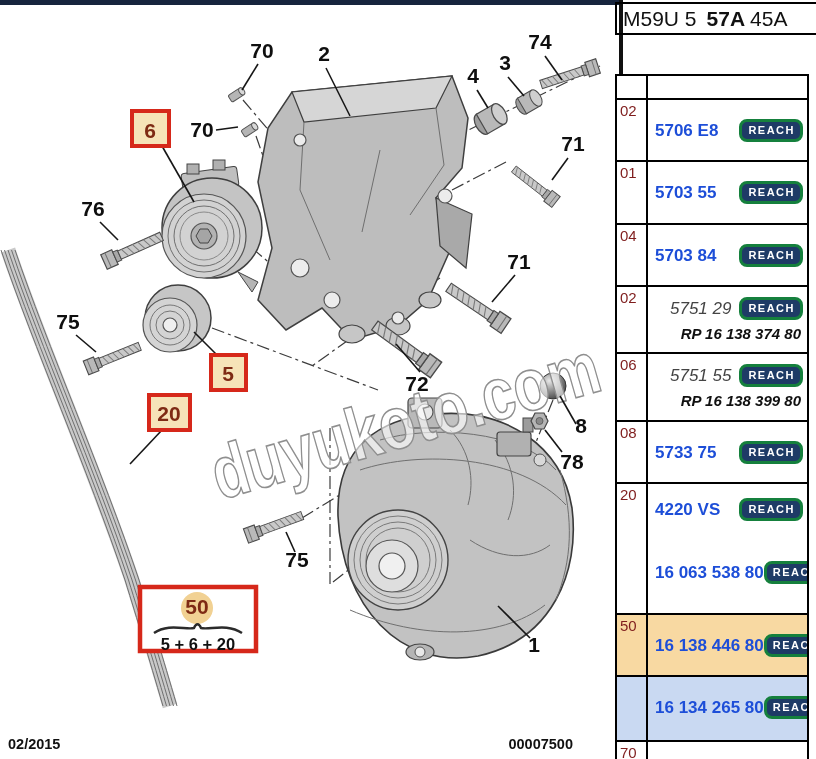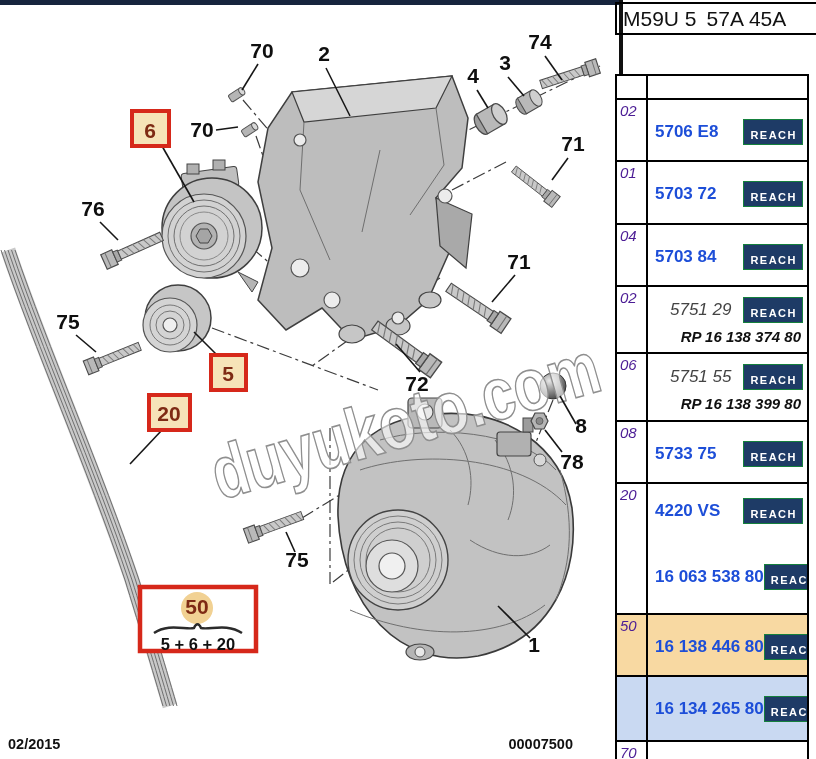--- a/index.html
+++ b/index.html
@@ -12,34 +12,34 @@
   .separator{position:absolute;left:619px;top:0;width:4px;height:759px;background:#101010;}
   .diagram-wrap{position:absolute;left:0;top:0;width:620px;height:759px;}
 
   
   .rp{position:absolute;left:612px;top:0;width:192px;height:759px;}
   .hdr-box{
     position:absolute;left:3px;top:2px;width:210px;height:29px;
     border:2px solid #000;display:flex;align-items:center;
     padding-left:6px;font-size:21px;color:#111;white-space:nowrap;
   }
-  .hdr-box .b{font-weight:normal;margin:0 5px;}
+  .hdr-box .b{font-weight:bold;margin:0 5px;}
   .hdr-box .sp{margin-right:5px;}
   .tbl{position:absolute;left:3px;top:74px;width:190px;border:2px solid #000;border-bottom:none;background:#fff;}
   .row{display:flex;border-bottom:2px solid #000;}
-  .ref{width:26px;min-width:26px;border-right:2px solid #000;font-size:15px;color:#4c1d95;padding:2px 0 0 3px;font-style:italic;}
+  .ref{width:26px;min-width:26px;border-right:2px solid #000;font-size:15px;color:#7f1d1d;padding:2px 0 0 3px;}
   .content{flex:1;position:relative;overflow:hidden;}
   .pline{display:flex;justify-content:space-between;align-items:center;padding:0 4px 0 7px;}
   .pnum{font-size:17px;font-weight:bold;color:#1d4ed8;white-space:nowrap;}
   .pnum.it{font-style:italic;font-weight:normal;color:#444;margin-left:15px;}
   .note{font-size:15px;font-weight:bold;font-style:italic;color:#101010;text-align:right;padding:5px 6px 0 0;white-space:nowrap;}
   .reach{
-    display:inline-block;background:#1e3b66;color:#fff;border:1px solid #15803d;
-    font-size:11px;font-weight:bold;letter-spacing:1.5px;padding:10px 5px 3px 6px;
-    border-radius:0;line-height:1;cursor:pointer;
+    display:inline-block;background:#1e3b66;color:#fff;border:3px solid #15803d;
+    font-size:11px;font-weight:bold;letter-spacing:1.5px;padding:3px 5px 3px 6px;
+    border-radius:8px;line-height:1;cursor:pointer;
   }
   .h-hdr{height:22px;}
   .r60{height:60px;} .r61{height:61px;} .r65{height:65px;} .r66{height:66px;}
   .r129{height:129px;} .r63{height:63px;} .r30{height:30px;border-bottom:none;}
   .mt19{margin-top:19px;} .mt10{margin-top:10px;} .mt14{margin-top:14px;} .mt40{margin-top:40px;}
   .row.orange{background:#f8d9a2;}
   .row.blue{background:#c9d9f2;}
 
   
   .callout{font-family:"Liberation Sans",sans-serif;font-size:21px;font-weight:bold;fill:#0f0f0f;text-anchor:middle;}
@@ -291,21 +291,21 @@
           <span class="pnum">5706 E8</span>
           <span class="reach">REACH</span>
         </div>
       </div>
     </div>
 
     <div class="row r61">
       <div class="ref">01</div>
       <div class="content">
         <div class="pline mt19">
-          <span class="pnum">5703 72</span>
+          <span class="pnum">5703 55</span>
           <span class="reach">REACH</span>
         </div>
       </div>
     </div>
 
     <div class="row r60">
       <div class="ref">04</div>
       <div class="content">
         <div class="pline mt19">
           <span class="pnum">5703 84</span>

